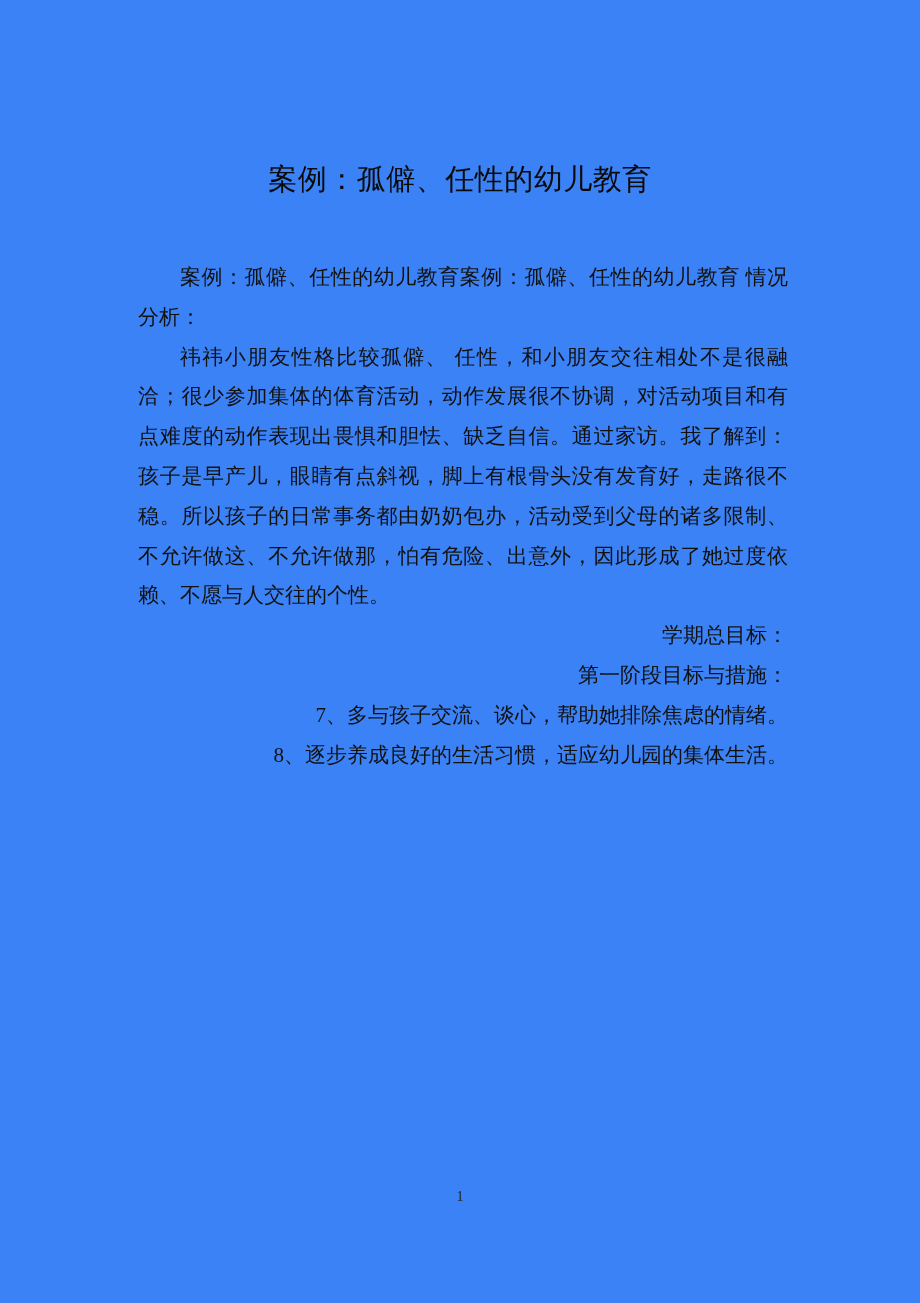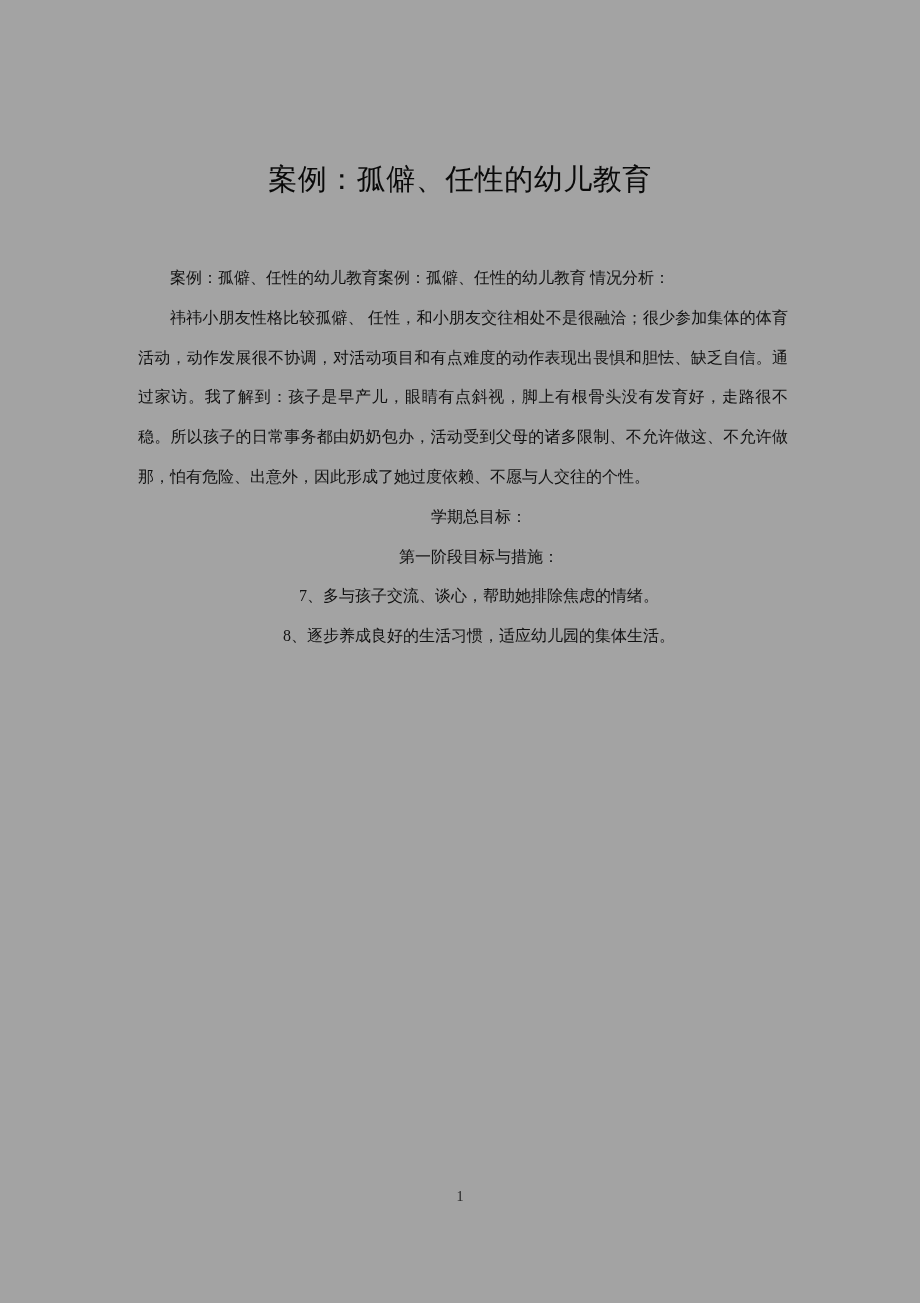--- a/index.html
+++ b/index.html
@@ -11,21 +11,21 @@
   body {
     font-family: "Liberation Serif", "DejaVu Serif", serif;
     color: #000000;
   }
 
   #page {
     position: relative;
     width: 920px;
     height: 1303px;
     margin: 0 auto;
-    background: #a3a3a3;
+    background: #3b82f6;
     overflow: hidden;
     box-sizing: border-box;
   }
 
   
   .doc-title {
     position: absolute;
     left: 0;
     top: 140px;
     width: 920px;
@@ -41,37 +41,37 @@
 
   
   .body-region {
     position: absolute;
     left: 138px;
     top: 258px;
     width: 650px;
   }
 
   .para {
-    font-size: 16px;
+    font-size: 21px;
     line-height: 39.8px;
     text-align: justify;
     text-justify: inter-ideograph;
     color: #111111;
     margin: 0;
     white-space: pre-wrap;
     word-break: break-all;
     font-family: "Liberation Serif", "DejaVu Serif", serif;
   }
 
   .para.indent {
     text-indent: 2em;
   }
 
   .para.tight {
-    text-align: center;
+    text-align: right;
   }
 
   
   .page-number {
     position: absolute;
     left: 0;
     top: 1188px;
     width: 920px;
     text-align: center;
     font-size: 14px;

